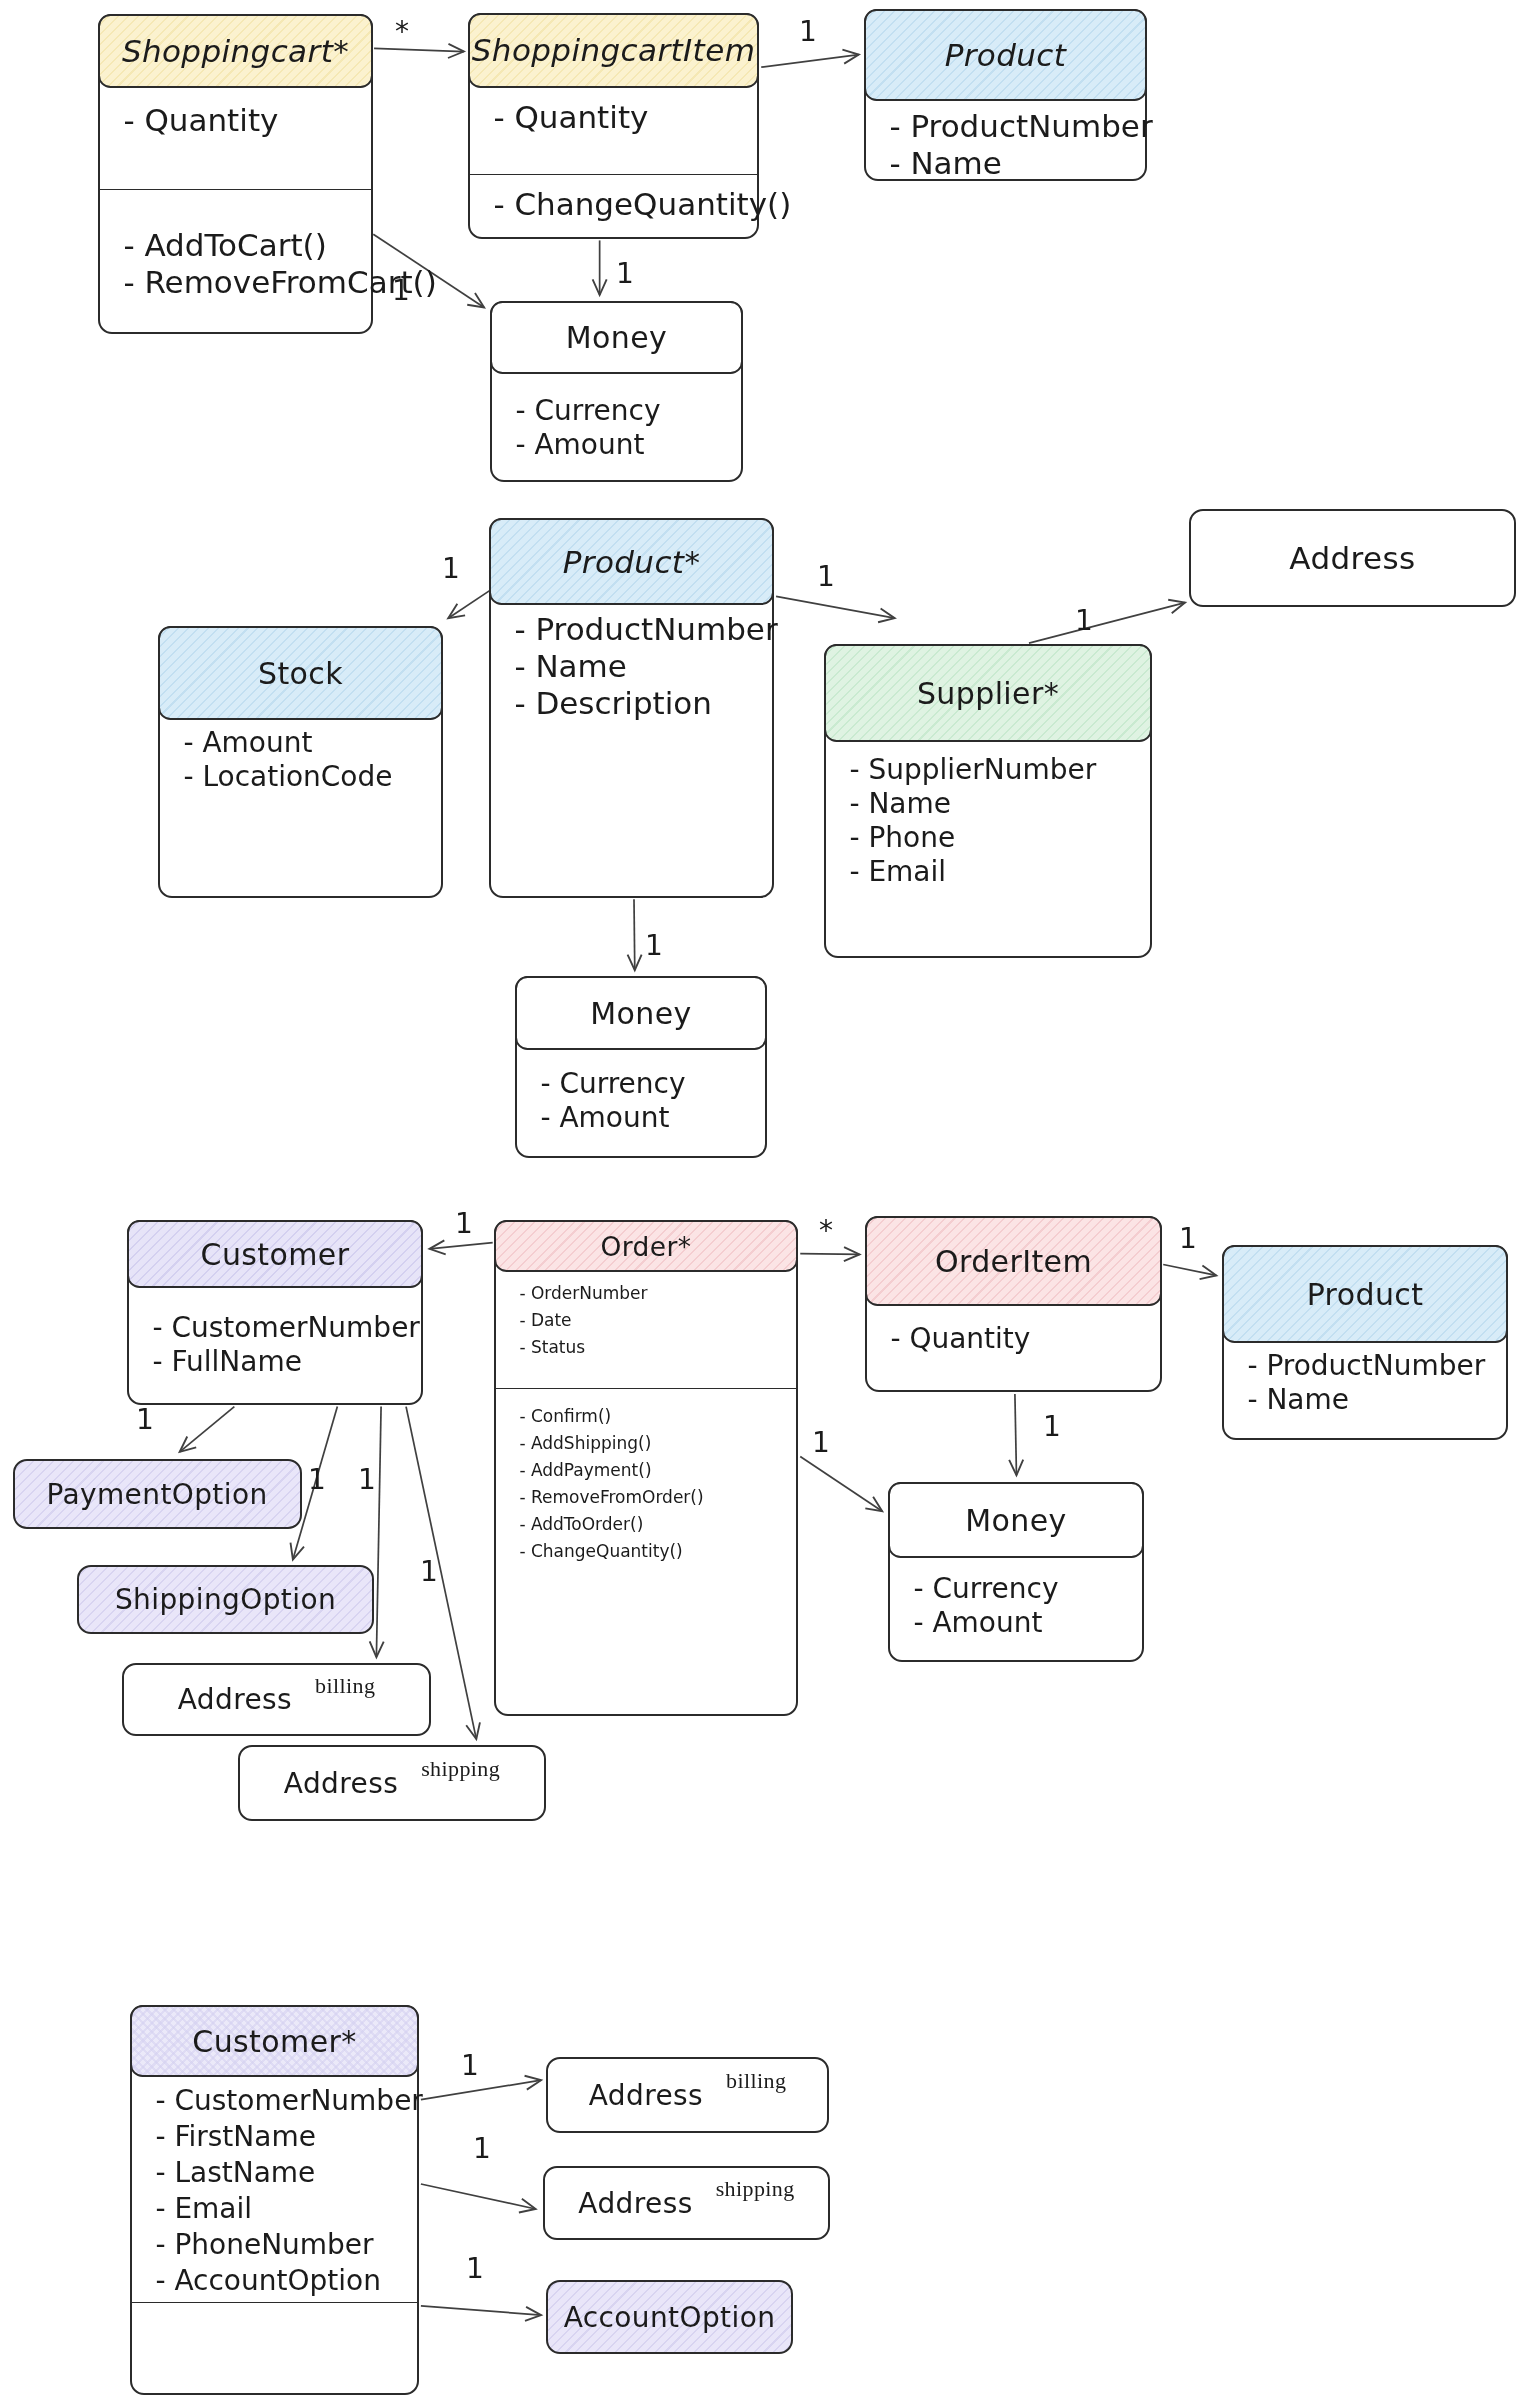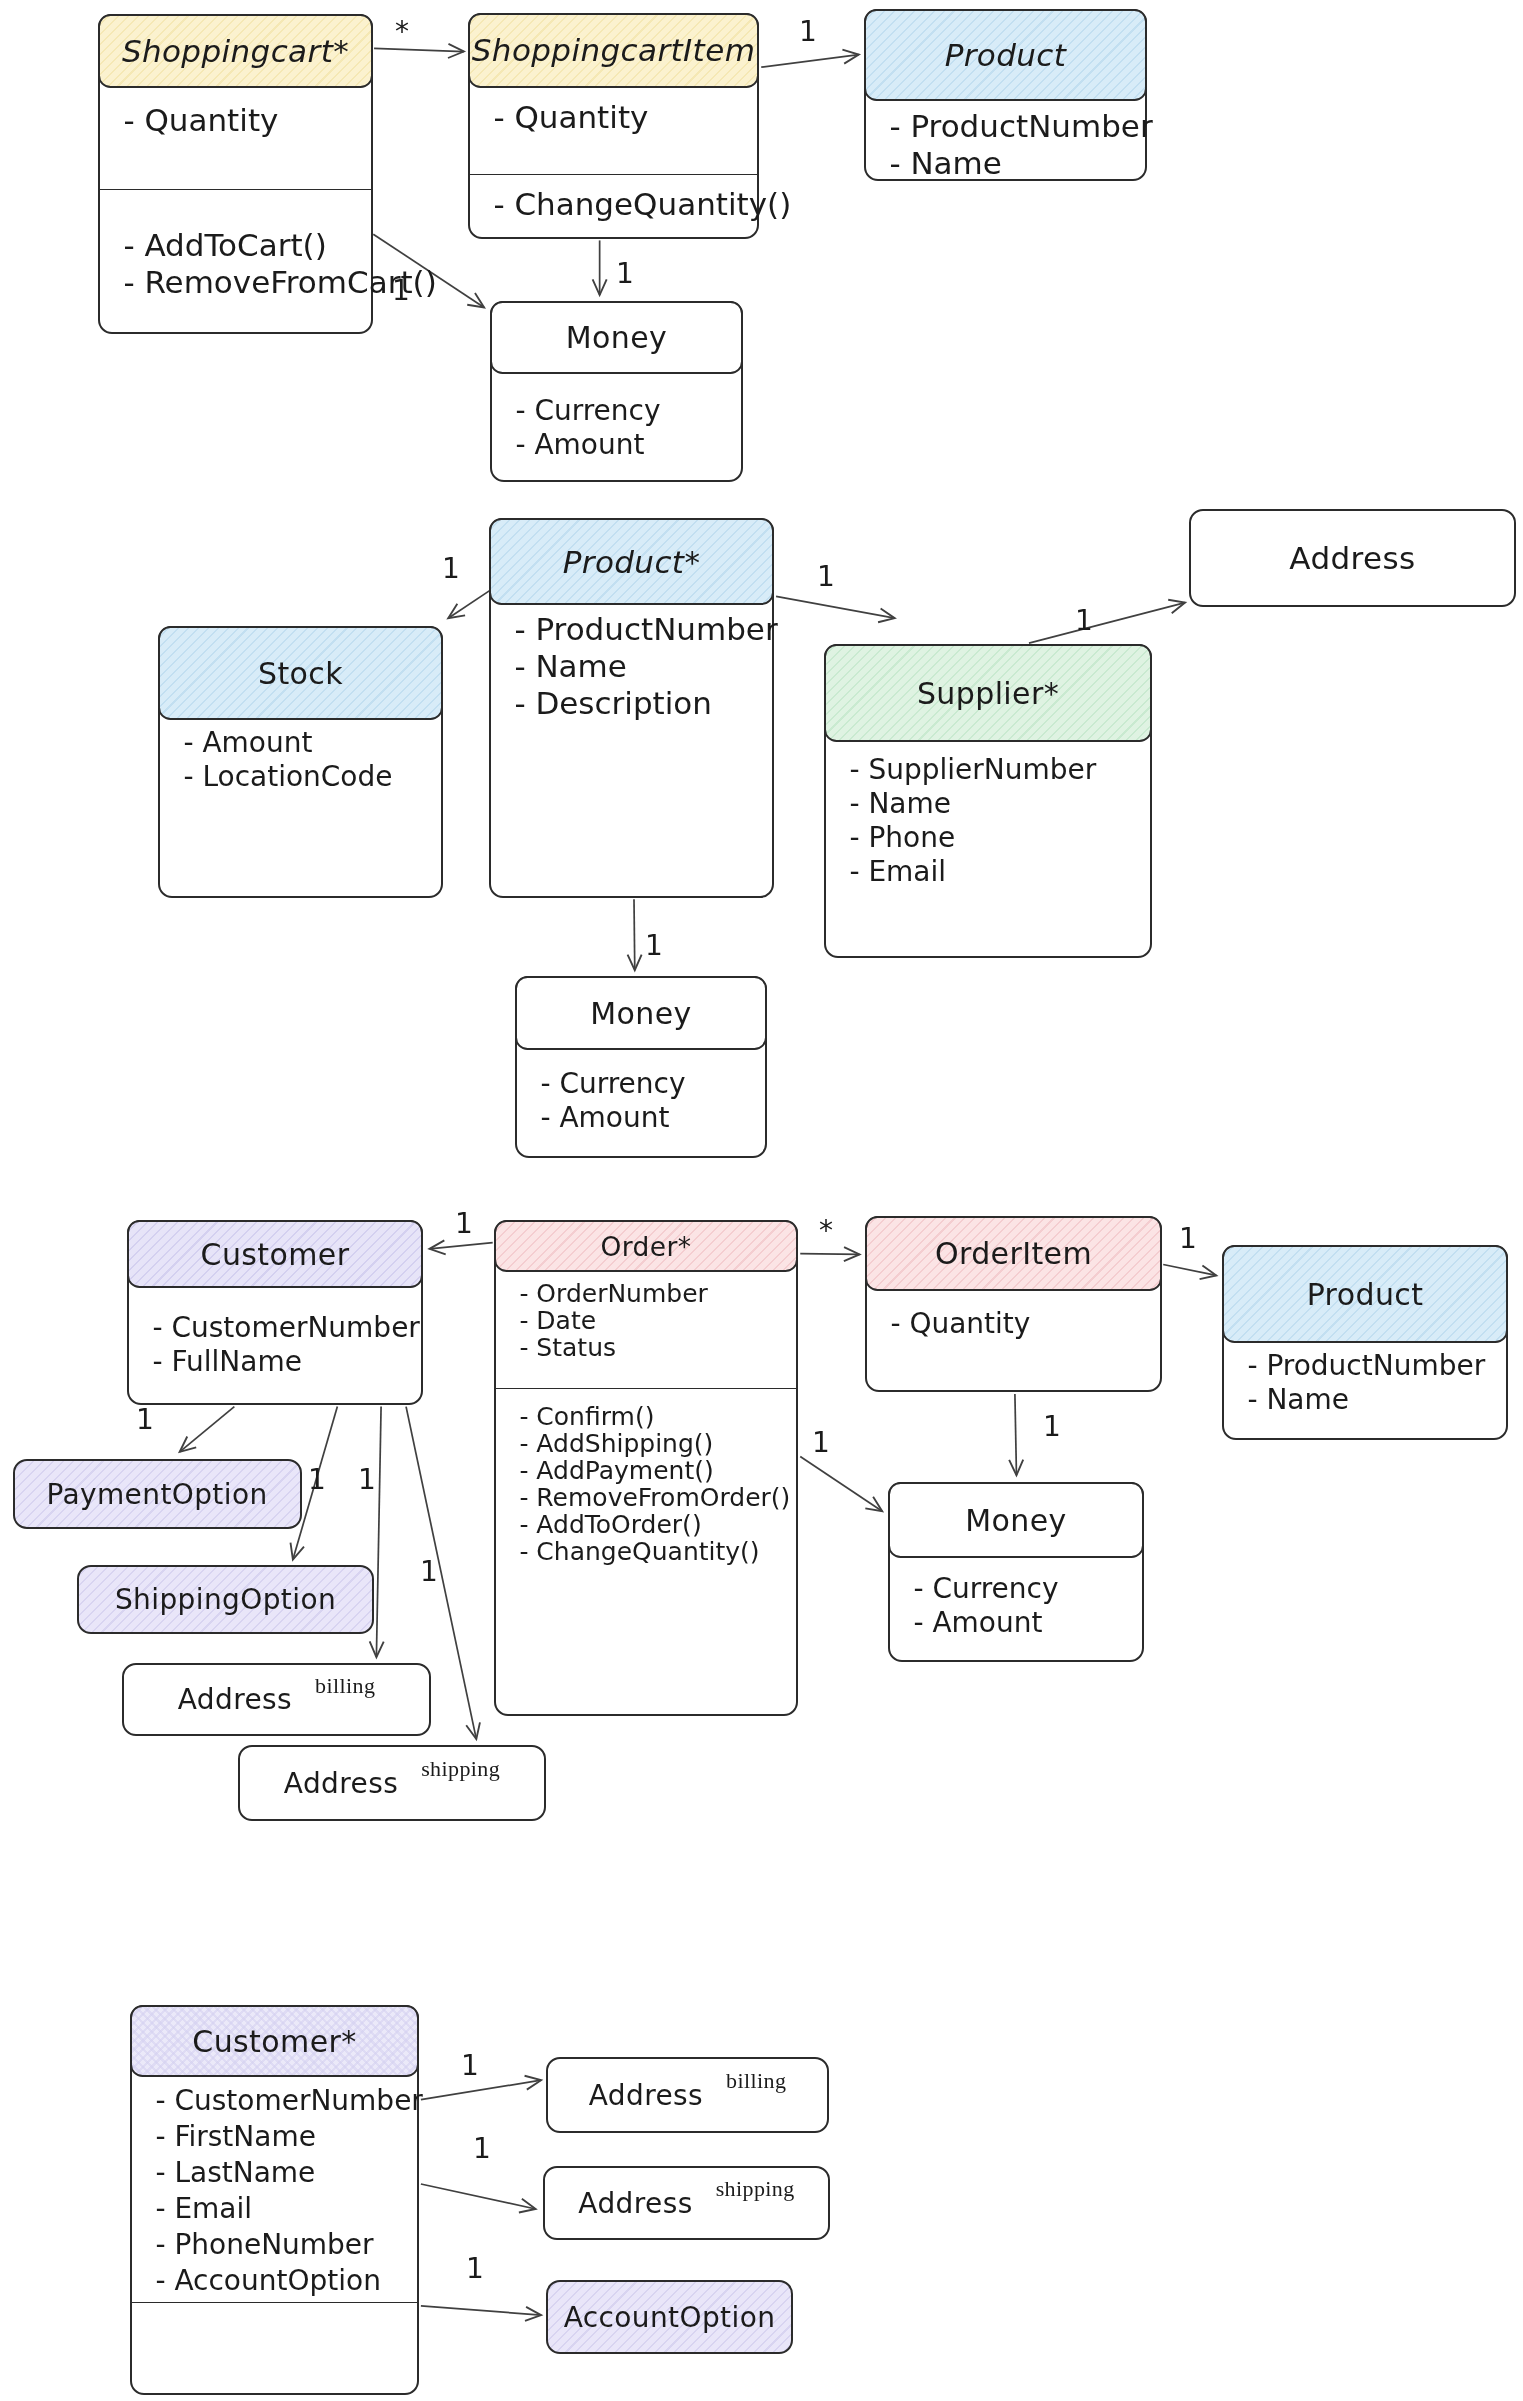--- a/index.html
+++ b/index.html
@@ -11,21 +11,21 @@
            display:flex;flex-direction:column;box-sizing:border-box;}
   .uml-header{border:2px solid #2b2b2b;border-radius:12.5px;margin:-2px -2px 0 -2px;
               display:flex;align-items:center;justify-content:center;box-sizing:border-box;
               font-size:30px;letter-spacing:0.4px;background:#fff;flex:0 0 auto;}
   .uml-lines{box-sizing:border-box;flex:0 0 auto;}
   .uml-methods{border-top:1.7px solid #2b2b2b;flex:1 1 auto;box-sizing:border-box;}
   .line{padding-left:23.4px;height:34px;line-height:34px;font-size:28px;white-space:nowrap;}
 
   .f40 .line{font-size:31px;height:37px;line-height:37px;}
   .f40 .uml-header{font-size:31px;font-style:italic;}
-  .compact .line{font-size:25px;height:27px;line-height:27px;}
+  .compact .line{font-size:17px;height:27px;line-height:27px;}
   .wide .line{height:36px;line-height:36px;}
 
   .uml-single{position:absolute;border:2px solid #2b2b2b;border-radius:14px;background:#fff;
               display:flex;align-items:center;justify-content:center;box-sizing:border-box;
               font-size:28px;letter-spacing:0.4px;}
   .sup{position:relative;top:-14px;margin-left:23px;font-size:22px;font-family:Liberation Serif, serif;}
 
   .th-yellow>.uml-header{background:repeating-linear-gradient(135deg,#FBF2CF 0 5.5px,#F5E8B4 5.5px 7px);}
   .th-blue>.uml-header{background:repeating-linear-gradient(135deg,#D8ECF8 0 5.5px,#C2DFF1 5.5px 7px);}
   .th-green>.uml-header{background:repeating-linear-gradient(135deg,#DFF3E2 0 5.5px,#C9EAD0 5.5px 7px);}
@@ -209,21 +209,21 @@
       <div class="line">- Confirm()</div>
       <div class="line">- AddShipping()</div>
       <div class="line">- AddPayment()</div>
       <div class="line">- RemoveFromOrder()</div>
       <div class="line">- AddToOrder()</div>
       <div class="line">- ChangeQuantity()</div>
     </div>
   </div>
 
   <div class="uml-box th-pink" style="left:865px;top:1216px;width:297px;height:176px">
-    <div class="uml-header" style="height:75px">
+    <div class="uml-header" style="height:90px">
         <span>OrderItem</span>
       </div>
     <div class="uml-lines" style="padding-top:15.6px">
       <div class="line">- Quantity</div>
     </div>
   </div>
 
   <div class="uml-box th-blue" style="left:1222px;top:1245px;width:286px;height:195px">
     <div class="uml-header" style="height:98px">
         <span>Product</span>

